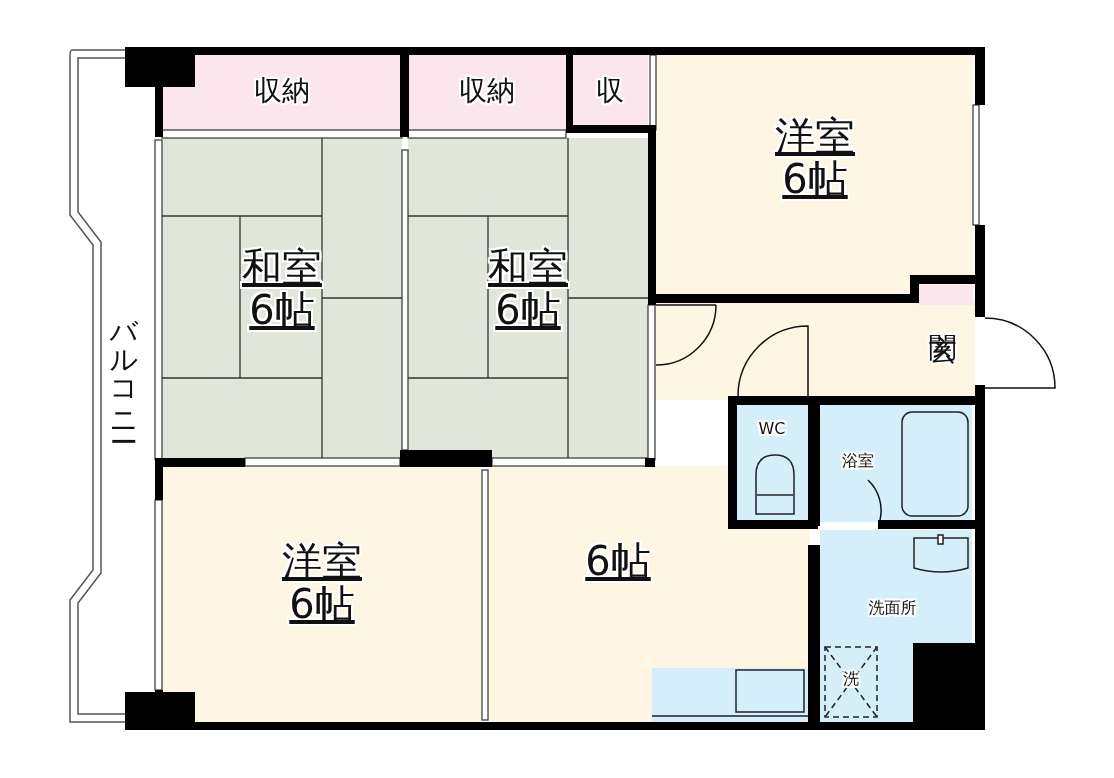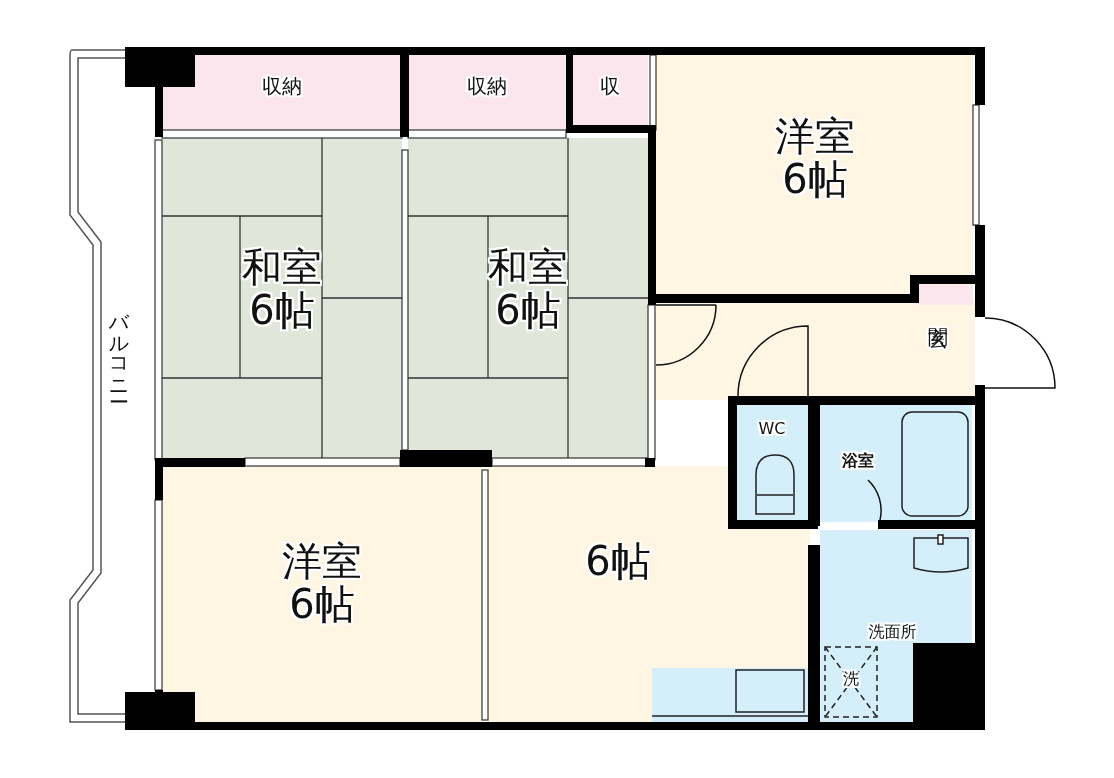--- a/index.html
+++ b/index.html
@@ -1,21 +1,21 @@
 <!DOCTYPE html>
 <html><head>
 <meta charset="utf-8">
 <style>
   html,body{margin:0;padding:0;background:#fff;}
   body{width:1114px;height:778px;position:relative;overflow:hidden;font-family:"DejaVu Sans","Liberation Sans",sans-serif;}
   svg{position:absolute;left:0;top:0;}
   .lbl{position:absolute;color:#111;text-align:center;line-height:1.08;font-weight:500;
        text-shadow:-2px -2px 0 #fff,2px -2px 0 #fff,-2px 2px 0 #fff,2px 2px 0 #fff,0 2px 0 #fff,0 -2px 0 #fff,2px 0 0 #fff,-2px 0 0 #fff;}
-  .big{font-size:40px;}
-  .mid{font-size:20px;}
+  .big{font-size:40px;text-decoration:underline;}
+  .mid{font-size:28px;}
   .sm{font-size:16px;}
   .vert{writing-mode:vertical-rl;}
 </style>
 </head>
 <body>
 
 <svg width="1114" height="778" viewBox="0 0 1114 778">
 
   <g fill="none" stroke="#555" stroke-width="1.5">
     <path d="M140,50 L72,50 Q70,50 70,56 L70,215 L93,245 L93,570 L70,600 L70,722 L140,722"></path>
@@ -138,16 +138,16 @@
 <div class="lbl big" style="left:162px;top:540px;width:320px;">
   <div>洋室</div>
   <div>6帖</div>
 </div>
 <div class="lbl big" style="left:488px;top:540px;width:260px;">
   <div>6帖</div>
 </div>
 
 <div class="lbl mid vert" style="left:927px;top:312px;">玄関</div>
 <div class="lbl sm" style="left:736px;top:420px;width:72px;">WC</div>
-<div class="lbl sm" style="left:822px;top:452px;width:72px;font-weight:bold;">浴室</div>
-<div class="lbl sm" style="left:830px;top:623px;width:125px;">洗面所</div>
+<div class="lbl sm" style="left:822px;top:452px;width:72px;">浴室</div>
+<div class="lbl sm" style="left:830px;top:599px;width:125px;">洗面所</div>
 <div class="lbl sm" style="left:825px;top:670px;width:52px;">洗</div>
 <div class="lbl mid vert" style="left:108px;top:300px;">バルコニー</div>
 
 </body></html>

